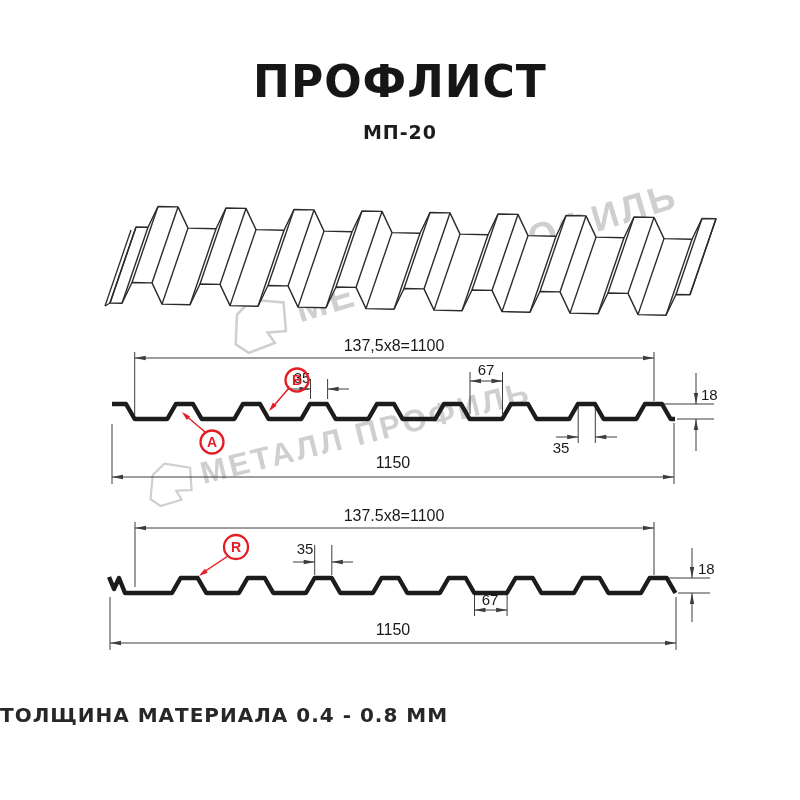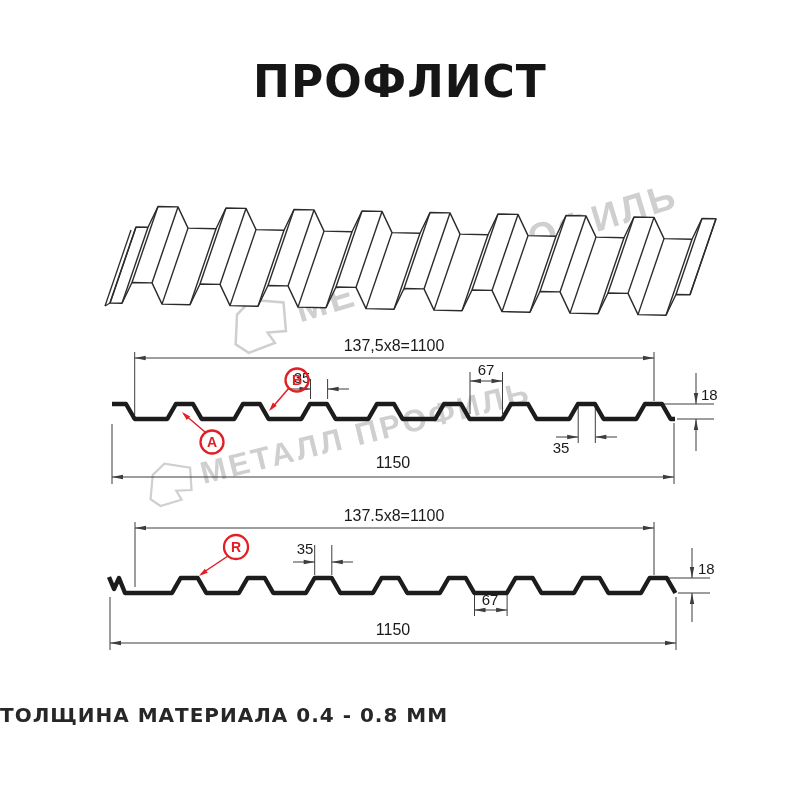--- a/index.html
+++ b/index.html
@@ -17,20 +17,21 @@
   text.dim{font-family:"Liberation Sans",sans-serif;font-size:15px;fill:#1a1a1a;}
   text.dimbig{font-family:"Liberation Sans",sans-serif;font-size:16px;fill:#1a1a1a;}
   text.mark{font-family:"Liberation Sans",sans-serif;font-size:14px;font-weight:bold;}
   text.wm{font-family:"Liberation Sans",sans-serif;font-weight:bold;letter-spacing:3px;}
 </style>
 </head>
 <body>
 
 <div class="hdr">
   <h1>ПРОФЛИСТ</h1>
+  <div class="sub">МП-20</div>
 </div>
 
 <svg id="drawing" width="800" height="800" viewBox="0 0 800 800">
 
   <g transform="translate(238,352) rotate(-17)">
     <path id="wmlogo1" d="M0,-8 L10,-36 L28,-46 L58,-34 L52,-6 L34,-10 L38,2 L10,4 Z" fill="none" stroke-width="2.5" stroke="#cfcfcf"></path>
     <text class="wm" x="68" y="-10" font-size="37" fill="#cfcfcf">МЕТАЛЛ ПРОФИЛЬ</text>
   </g>
 
   <g transform="translate(152,505) rotate(-14)">

